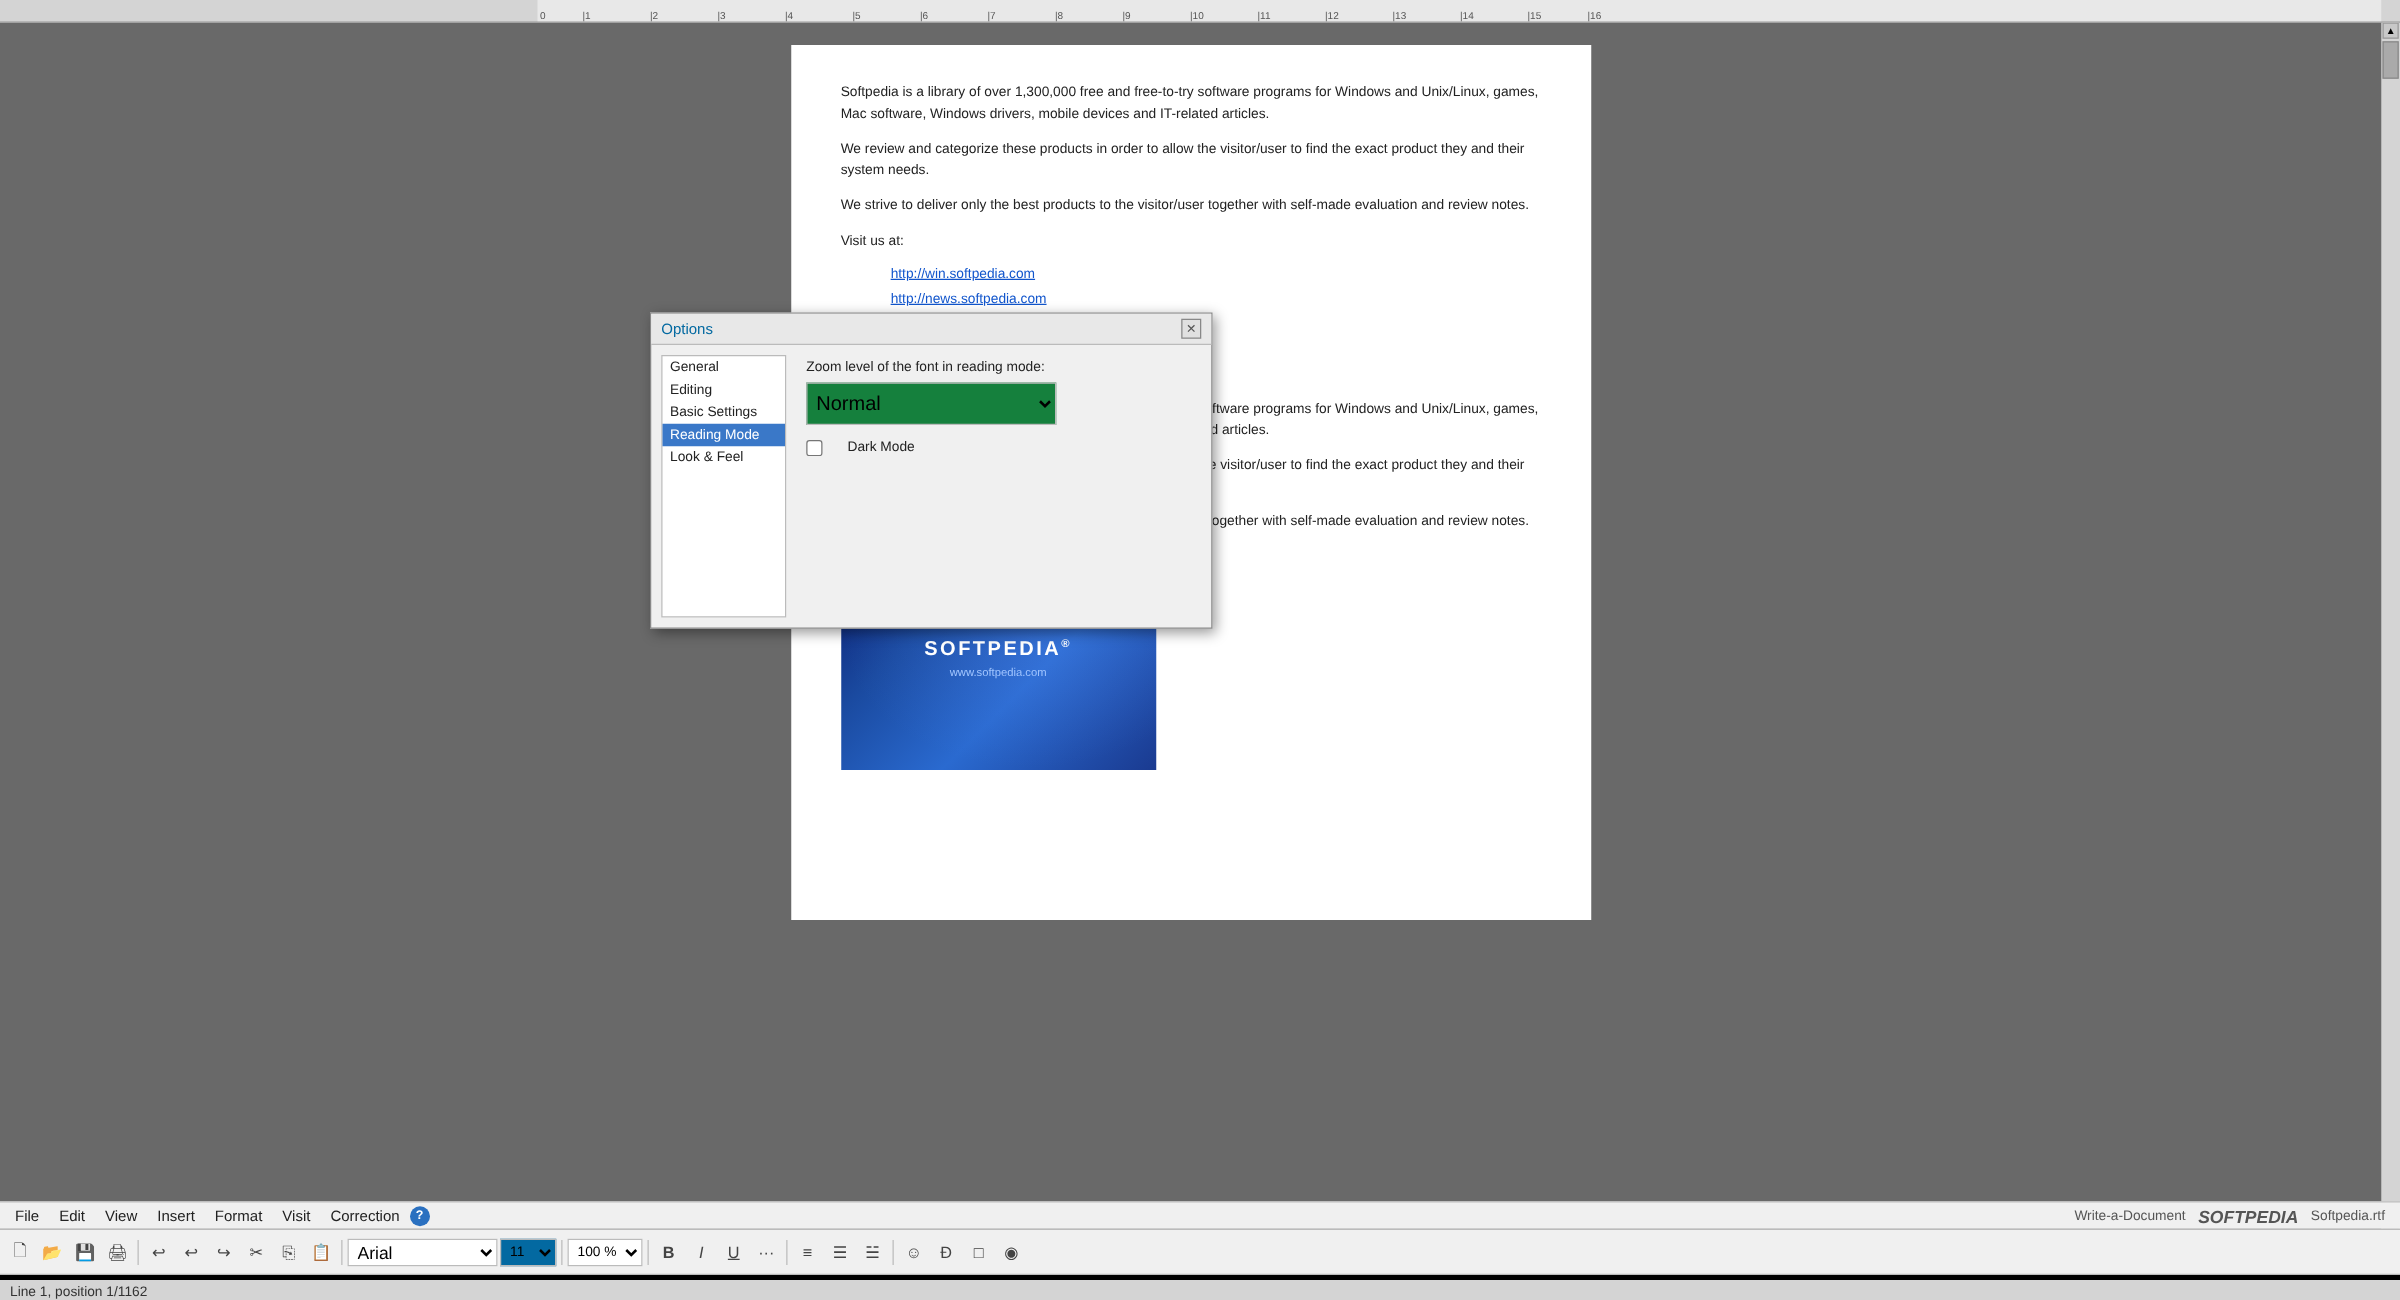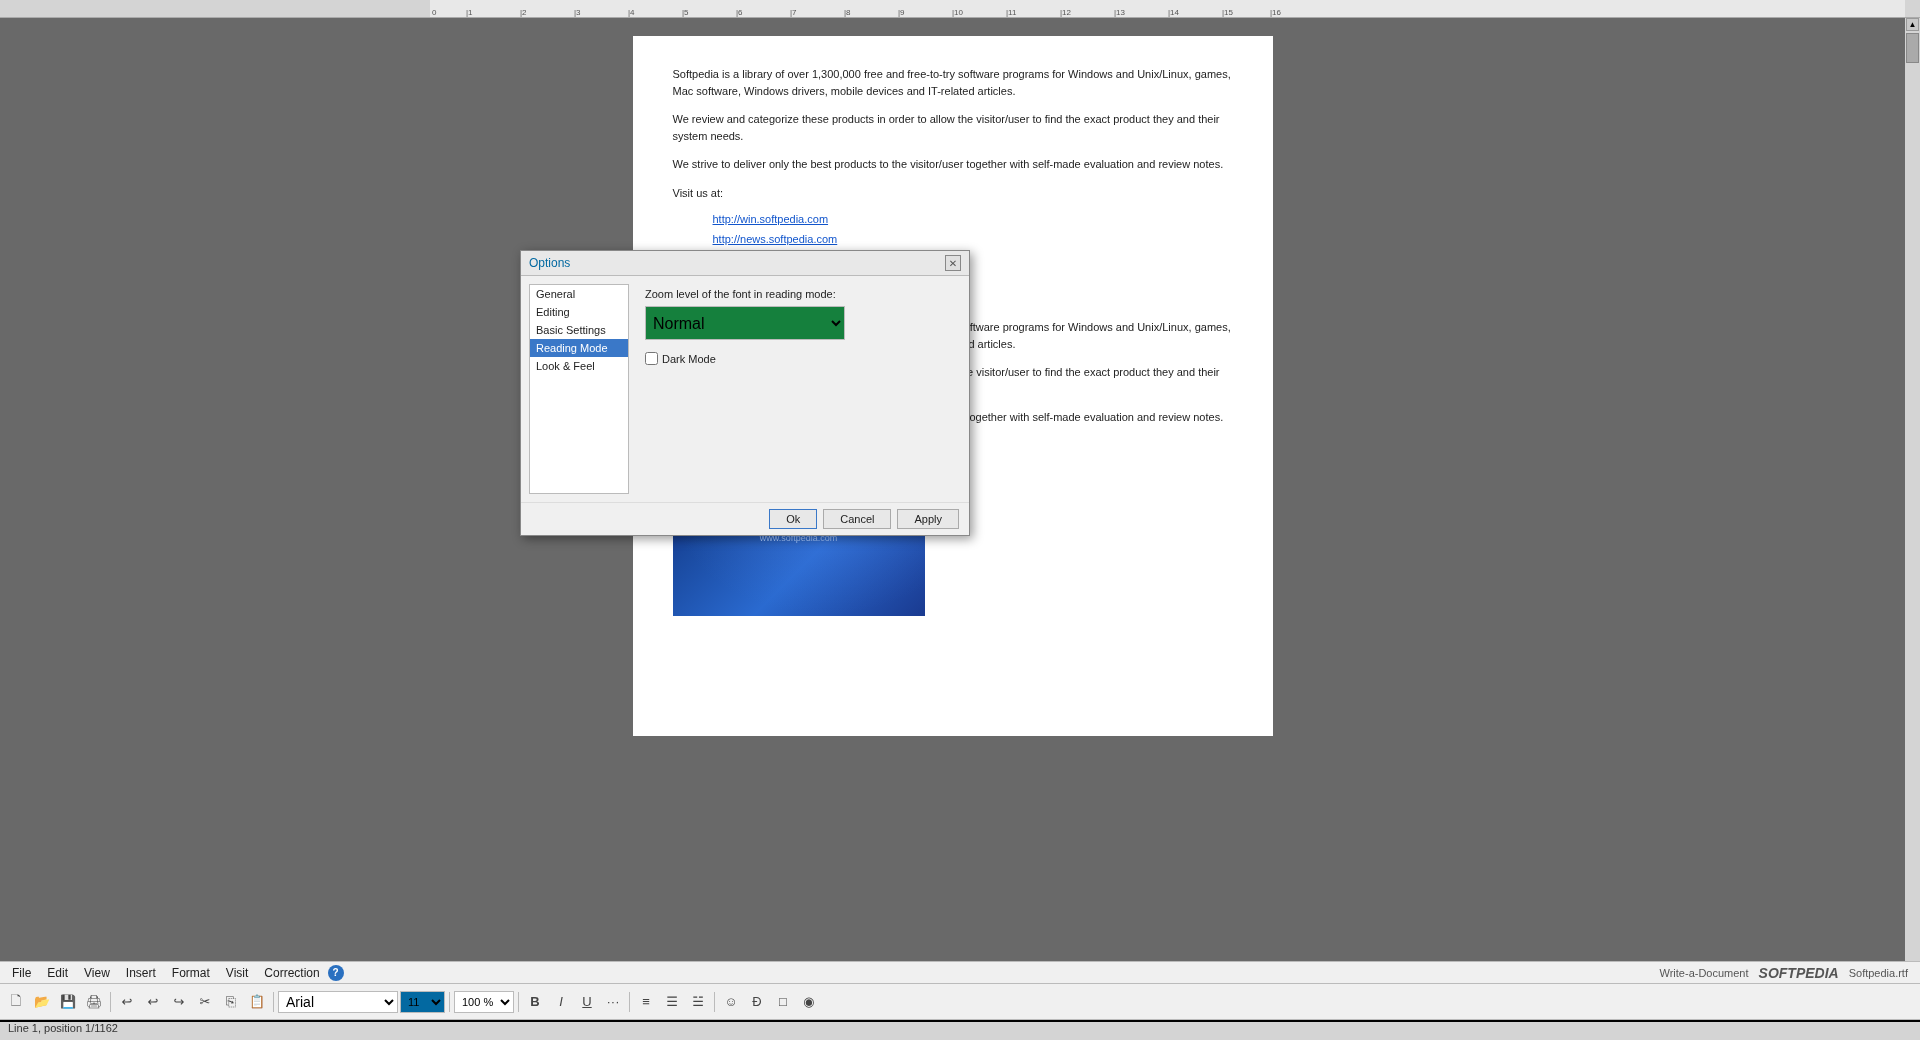--- a/index.html
+++ b/index.html
@@ -120,23 +120,23 @@
       width: 13px; height: 13px;
       background: #c8c8c8; border: 1px solid #999;
       display: flex; align-items: center; justify-content: center;
       font-size: 8px; cursor: pointer;
     }
 
     
     .status-bar {
       position: absolute; bottom: 0; left: 0; right: 0; height: 20px;
       background: #d4d4d4;
-      display: flex; align-items: flex-start; padding: 0 8px;
+      display: flex; align-items: flex-end; padding: 0 8px;
       font-size: 11px; color: #333;
-      border-top: 2px solid #000000;
+      border-top: 4px solid #000000;
     }
 
     
     .toolbar {
       position: absolute; bottom: 20px; left: 0; right: 0; height: 37px;
       background: #f0f0f0;
       border-top: 1px solid #bbb;
       border-bottom: 1px solid #bbb;
       display: flex; align-items: center; padding: 0 4px; gap: 2px;
     }
@@ -244,21 +244,21 @@
     }
     .dialog-label {
       font-size: 11px; color: #222; margin-bottom: 6px;
     }
     .dialog-select {
       width: 200px; height: 34px;
       font-size: 16px; border: 1px solid #bbb;
       background: #15803d; padding: 0 3px;
     }
     .dialog-checkbox-row {
-      display: flex; align-items: center; gap: 4px;
+      display: flex; gap: 20px;
       margin-top: 12px;
     }
     .dialog-checkbox {
       width: 13px; height: 13px;
       border: 1px solid #888;
       background: white;
     }
     .dialog-checkbox-label {
       font-size: 11px; color: #222;
     }
@@ -369,25 +369,20 @@
         <option>Normal</option>
         <option>Large</option>
         <option>Largest</option>
       </select>
       <div class="dialog-checkbox-row">
         <input type="checkbox" class="dialog-checkbox" style="">
         <span class="dialog-checkbox-label">Dark Mode</span>
       </div>
     </div>
   </div>
-  <div class="dialog-footer">
-    <button class="dialog-footer-btn primary">Ok</button>
-    <button class="dialog-footer-btn">Cancel</button>
-    <button class="dialog-footer-btn">Apply</button>
-  </div>
 </div>
 
 <div class="menubar">
   <div class="menu-item">File</div>
   <div class="menu-item">Edit</div>
   <div class="menu-item">View</div>
   <div class="menu-item">Insert</div>
   <div class="menu-item">Format</div>
   <div class="menu-item">Visit</div>
   <div class="menu-item">Correction</div>

